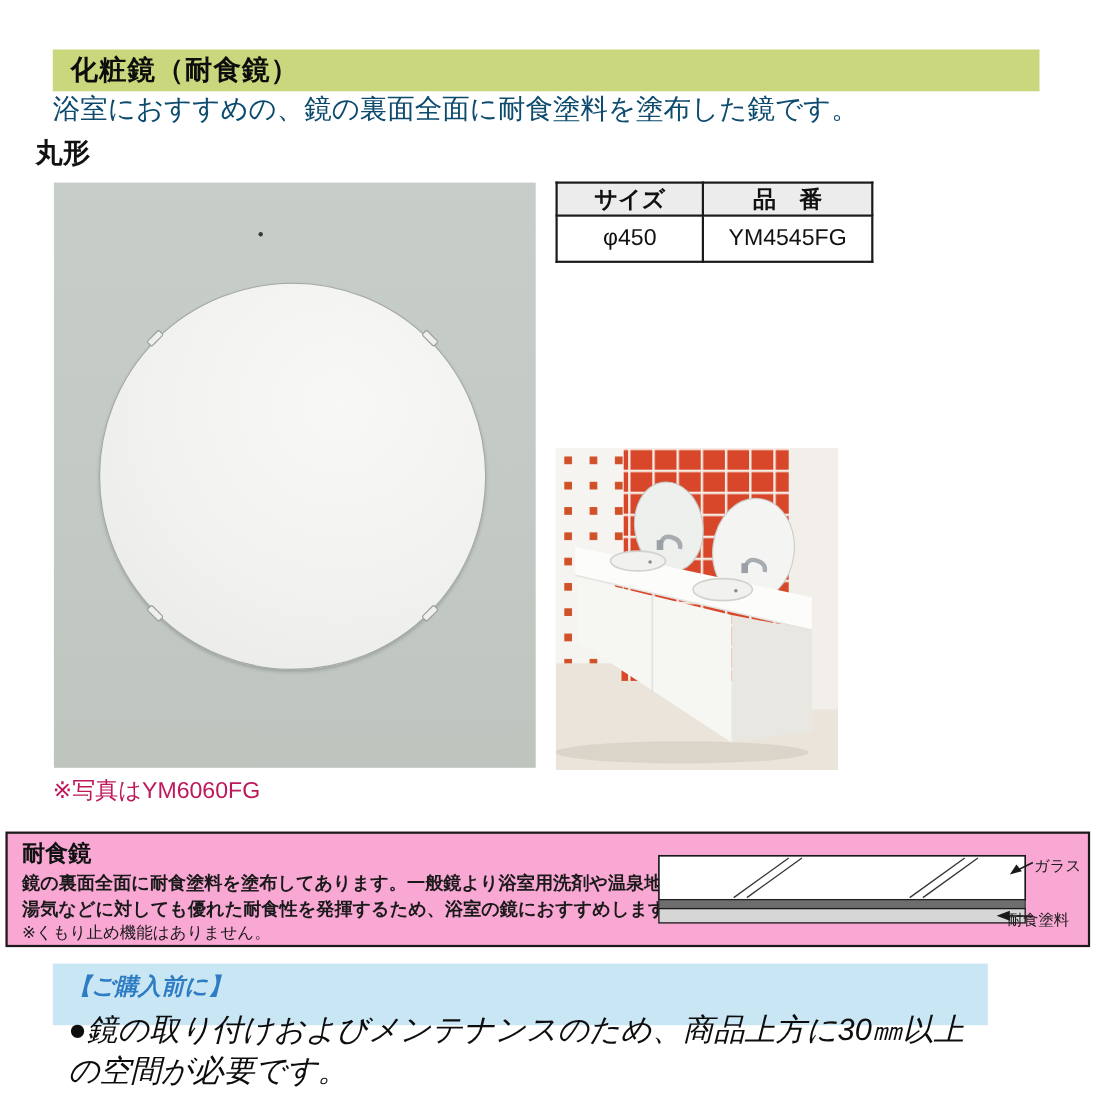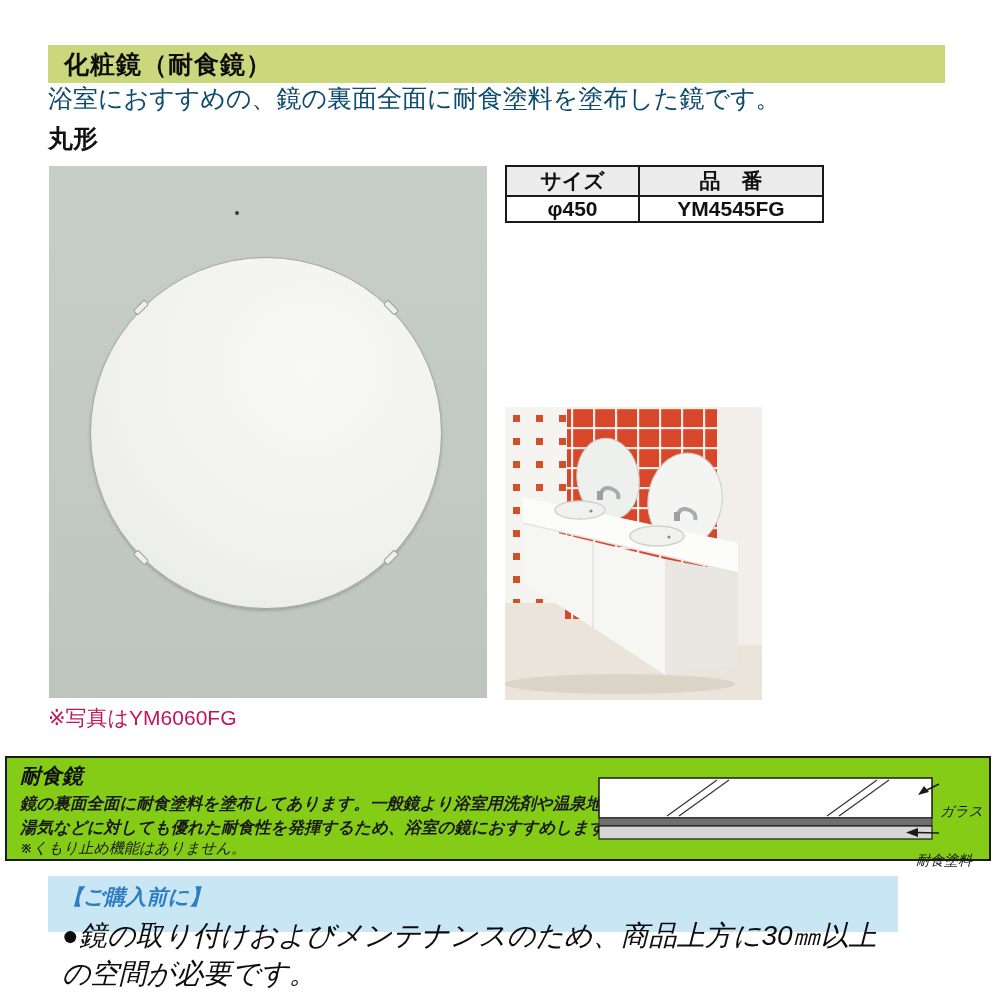--- a/index.html
+++ b/index.html
@@ -5,21 +5,21 @@
   * { margin:0; padding:0; box-sizing:border-box; }
   html,body { background:#fff; }
   body { font-family:"Liberation Sans","DejaVu Sans",sans-serif; color:#111; }
   #page { position:relative; width:1000px; height:1000px; background:#fff; overflow:hidden; }
 
   
   .title-bar { position:absolute; left:48px; top:33px; width:897px; height:38px;
     background:#cbd77c; line-height:38px; padding-left:16px;
     font-size:25px; font-weight:bold; color:#0d0d0d; letter-spacing:1px;margin-top:12px; }
   .description { position:absolute; left:48px; top:82px; font-size:25px; color:#0c4a6e; }
-  .shape-heading { position:absolute; left:48px; top:122px; font-size:25px; font-weight:bold; }
+  .shape-heading { position:absolute; left:32px; top:122px; font-size:25px; font-weight:bold; }
 
   
   .main-photo { position:absolute; left:49px; top:166px; width:438px; height:532px;
     background:linear-gradient(180deg,#c7cdc8 0%,#c3c9c4 55%,#bec5bf 100%); }
   .mirror-circle { position:absolute; left:41px; top:91px; width:352px; height:352px;
     border-radius:50%;
     background:radial-gradient(circle at 62% 32%, #f8f9f6 0%, #f1f2ef 55%, #e7e9e5 100%);
     border:1px solid #a4a7a2; box-shadow:0 2px 3px rgba(60,65,60,.25); }
   .clip { position:absolute; width:16px; height:7px; background:#eef0ee;
     border:1px solid #9b9d99; border-radius:2px; }
@@ -29,36 +29,36 @@
   .clip.br { left:334px; top:388px; transform:rotate(-45deg); }
   .speck { position:absolute; left:186px; top:45px; width:4px; height:4px;
     background:#3a3a3a; border-radius:50%; }
   .photo-caption { position:absolute; left:48px; top:704px; font-size:21px; color:#be185d; }
 
   
   .spec-table { position:absolute; left:505px; top:165px; border-collapse:collapse; }
   .spec-table th, .spec-table td { border:2px solid #1a1a1a; text-align:center;
     font-size:21px; padding:0;margin-left:48px; }
   .spec-table th { background:#ececec; width:133px; height:27px; font-weight:bold; }
-  .spec-table th + th { width:184px; }
-  .spec-table td { height:26px; font-weight:bold; }
+  .spec-table th + th { width:154px; }
+  .spec-table td { height:42px; font-weight:normal; }
 
   
   .bathroom-photo { position:absolute; left:505px; top:407px; width:257px; height:293px;
     overflow:hidden; }
 
   
   .feature-box { position:absolute; left:5px; top:756px; width:986px; height:105px;
-    border:2px solid #1a1a1a; background:#84cc16;font-style:italic; }
+    border:2px solid #1a1a1a; background:#f9a8d4; }
   .feature-heading { position:absolute; left:13px; top:4px; font-size:21px; font-weight:bold; }
   .feature-body { position:absolute; left:13px; top:33px; font-size:16.5px; line-height:24px;
     font-weight:bold; color:#1a1a1a; }
   .feature-note { position:absolute; left:13px; top:81px; font-size:15px; color:#1a1a1a; }
   .diagram-svg { position:absolute; left:580px; top:14px; width:400px; height:78px; }
-  .diagram-label { position:absolute; font-size:14px; color:#1a1a1a;margin-top:24px; }
+  .diagram-label { position:absolute; font-size:14px; color:#1a1a1a; }
   .diagram-label.glass { left:933px; top:21px; }
   .diagram-label.coating { left:909px; top:70px; }
 
   
   .purchase-box { position:absolute; left:48px; top:876px; width:850px; height:56px;
     background:#c9e6f5;font-style:italic; }
   .purchase-title { position:absolute; left:14px; top:7px; font-size:21px; font-weight:bold;
     color:#2e7cc3; }
   .purchase-body { position:absolute; left:14px; top:41px; font-size:28px; color:#0d0d0d; }
 </style>

